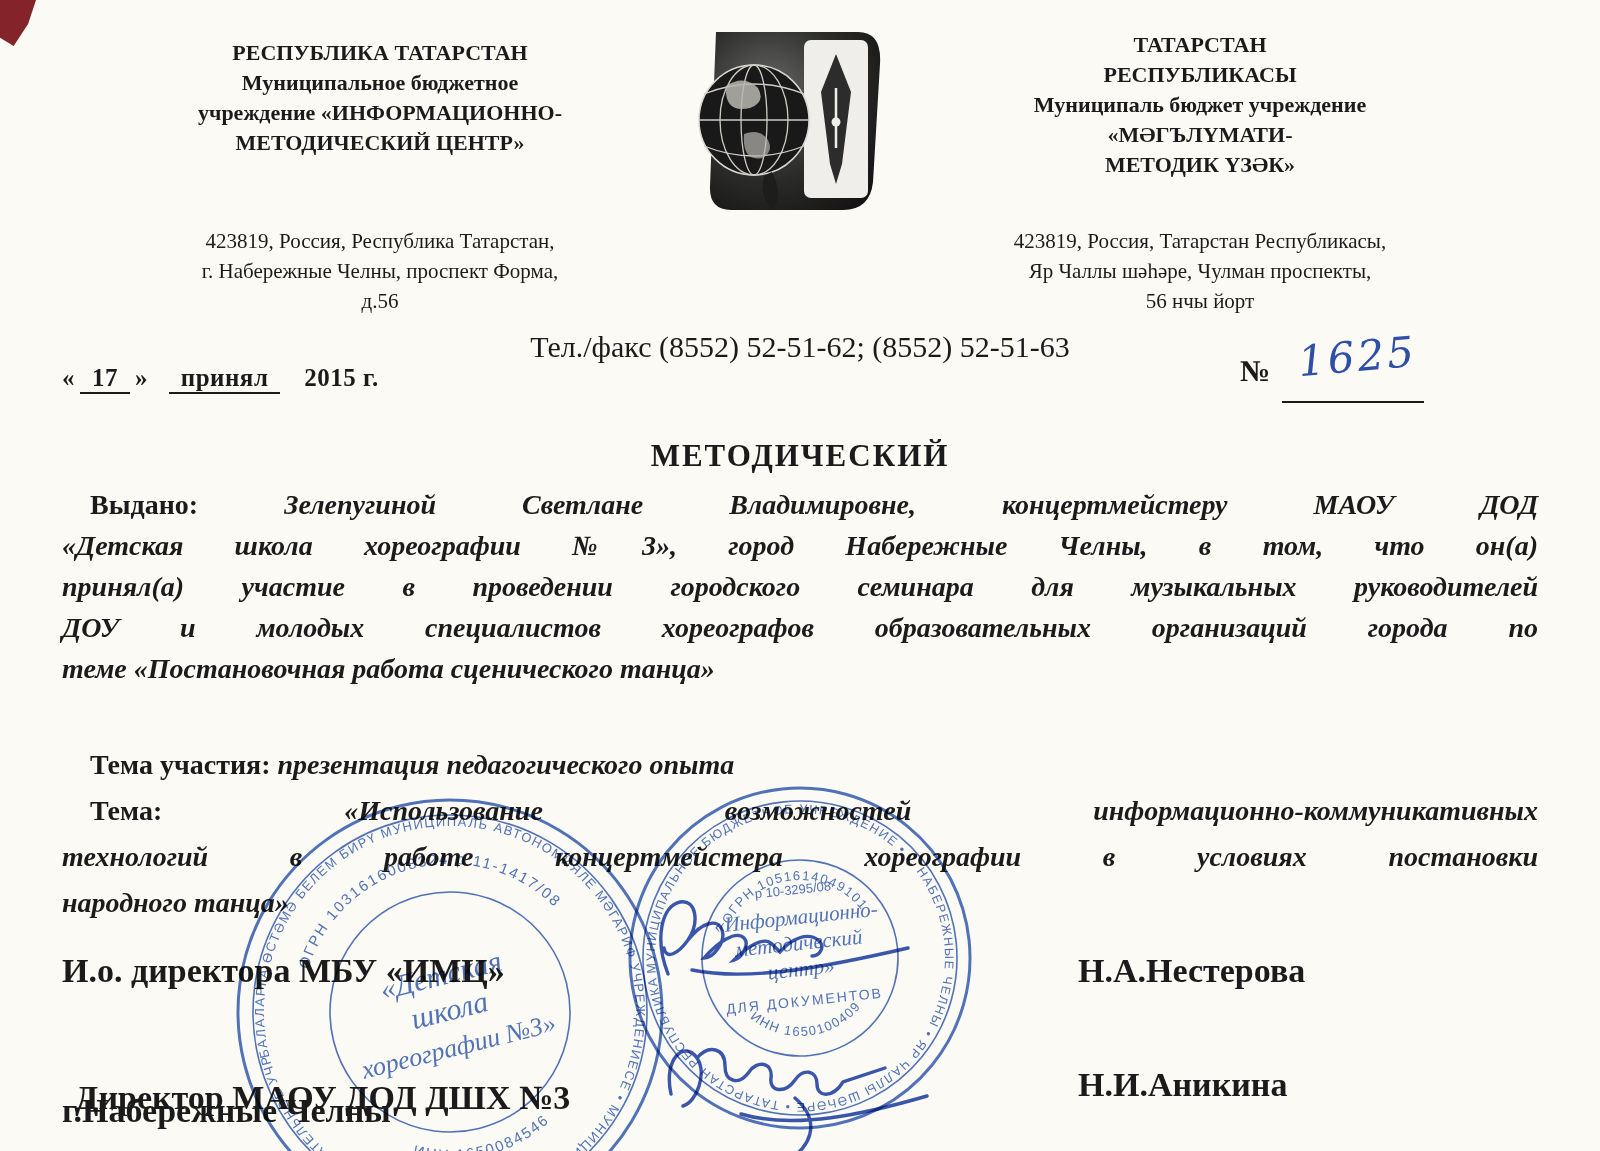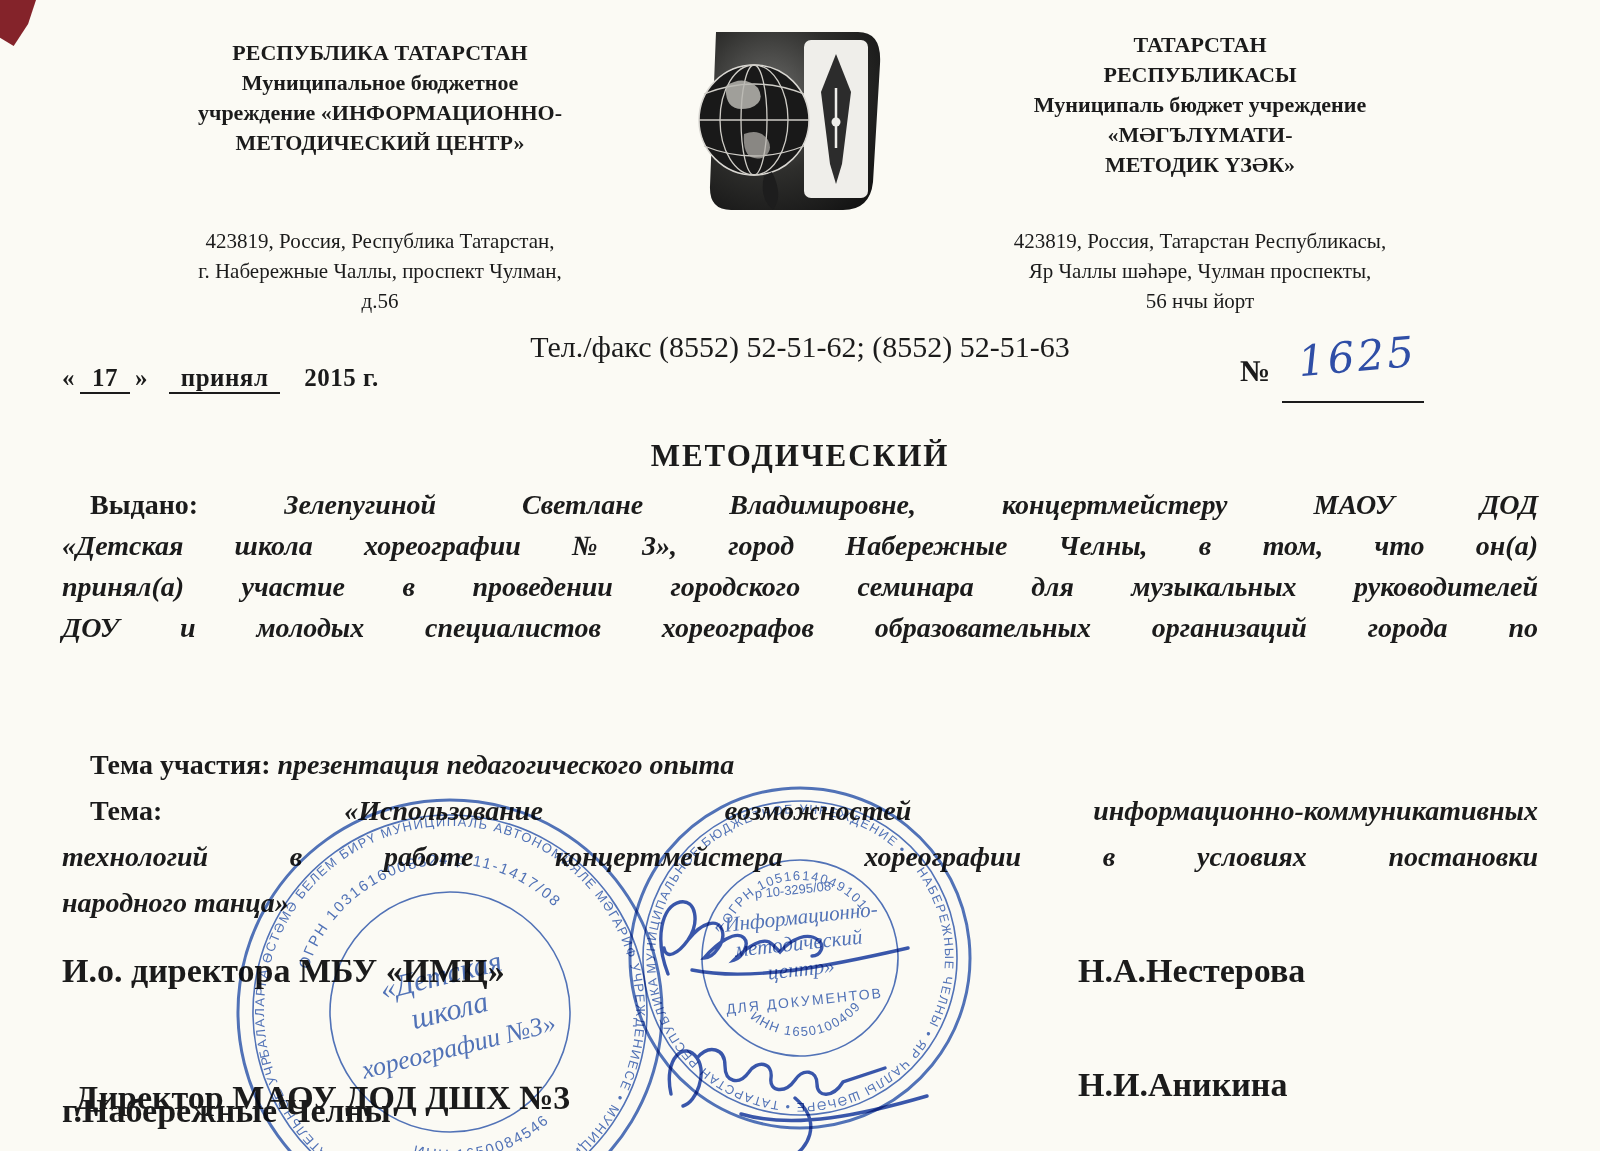--- a/index.html
+++ b/index.html
@@ -45,21 +45,21 @@
   <div class="abs corner-mark" style="left:0;top:0;"></div>
 
   <div class="abs org" style="left:110px;top:38px;width:540px;">
     <div>РЕСПУБЛИКА ТАТАРСТАН</div>
     <div>Муниципальное бюджетное</div>
     <div>учреждение «ИНФОРМАЦИОННО-</div>
     <div>МЕТОДИЧЕСКИЙ ЦЕНТР»</div>
   </div>
   <div class="abs addr" style="left:110px;top:226px;width:540px;">
     <div>423819, Россия, Республика Татарстан,</div>
-    <div>г. Набережные Чаллы, проспект Чулман,</div>
+    <div>г. Набережные Челны, проспект Форма,</div>
     <div>д.56</div>
   </div>
 
   <div class="abs" style="left:692px;top:24px;width:200px;height:200px;">
     <svg width="200" height="200" viewBox="0 0 200 200">
       <defs>
         <radialGradient id="logoG" cx="35%" cy="35%" r="80%">
           <stop offset="0%" stop-color="#6a6a68"></stop>
           <stop offset="55%" stop-color="#2e2e2c"></stop>
           <stop offset="100%" stop-color="#141414"></stop>
@@ -113,20 +113,21 @@
   <div class="abs title" style="left:0;top:438px;">МЕТОДИЧЕСКИЙ</div>
 
   <div class="abs bodytext" style="left:62px;top:484px;width:1476px;">
     <div class="jl">
       <span class="lbl">Выдано:</span>
       <span class="it">Зелепугиной Светлане Владимировне, концертмейстеру МАОУ ДОД</span>
     </div>
     <div class="jl it">«Детская школа хореографии №3», город Набережные Челны, в том, что он(а)</div>
     <div class="jl it">принял(а) участие в проведении городского семинара для музыкальных руководителей</div>
     <div class="jl it">ДОУ и молодых специалистов хореографов образовательных организаций города по</div>
+    <div class="it">теме «Постановочная работа сценического танца»</div>
   </div>
 
   <div class="abs bodytext" style="left:62px;top:744px;width:1476px;">
     <span class="lbl">Тема участия:</span>
     <span class="it">презентация педагогического опыта</span>
   </div>
 
   <div class="abs bodytext theme-lh" style="left:62px;top:788px;width:1476px;">
     <div class="jl">
       <span class="lbl">Тема:</span>

